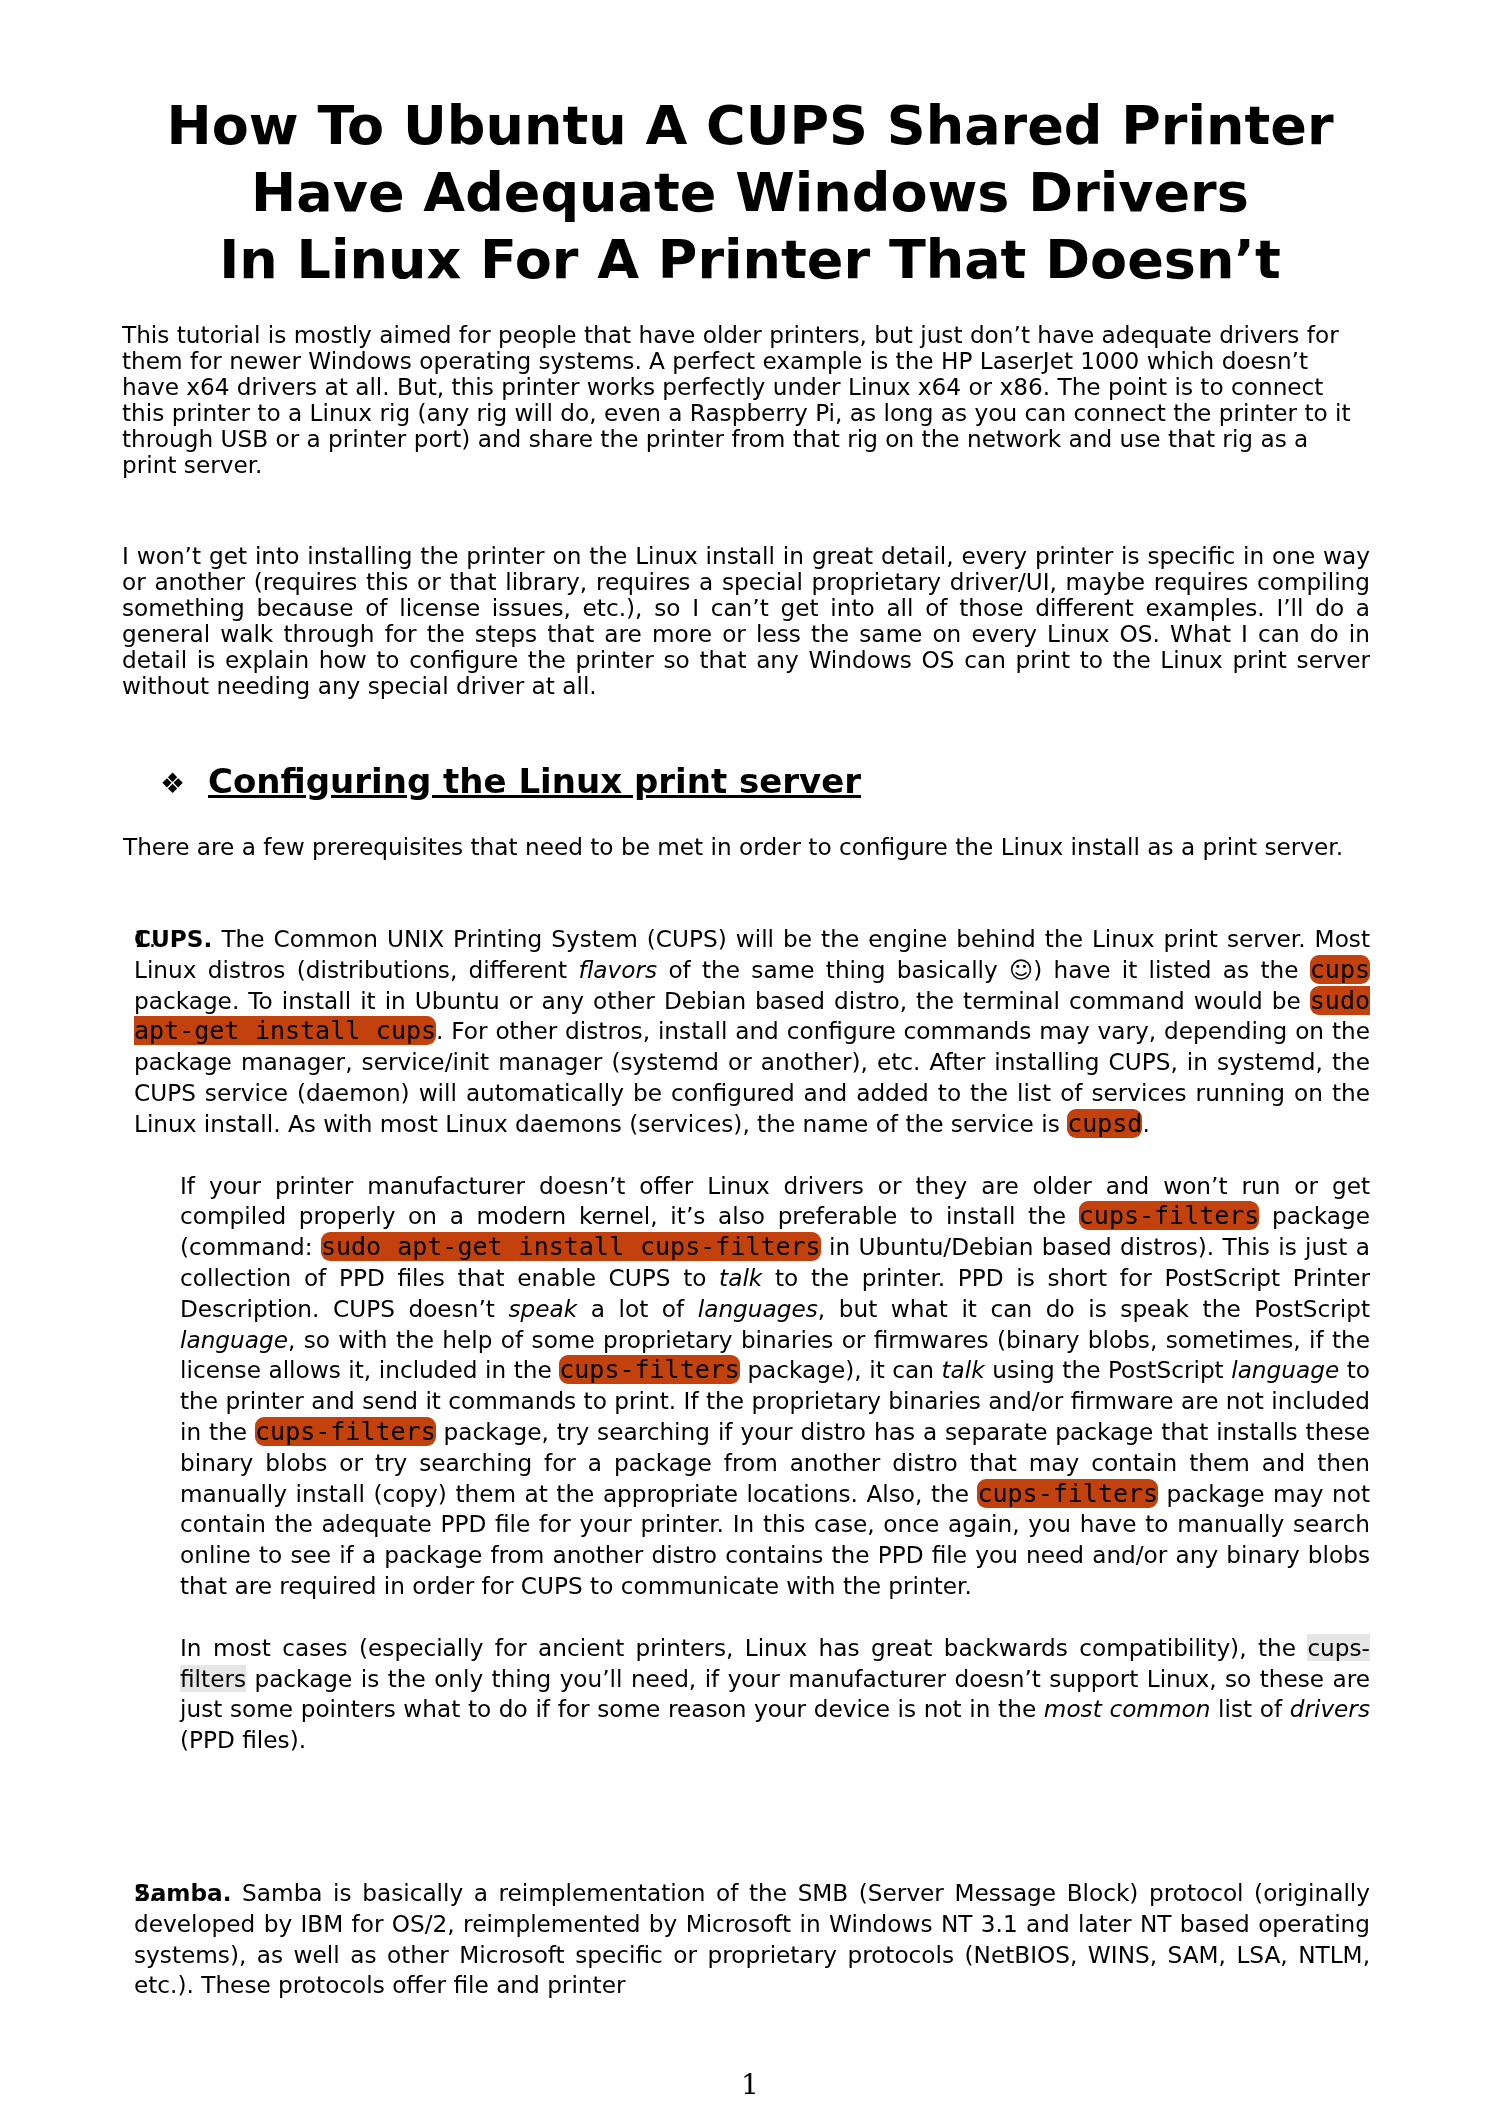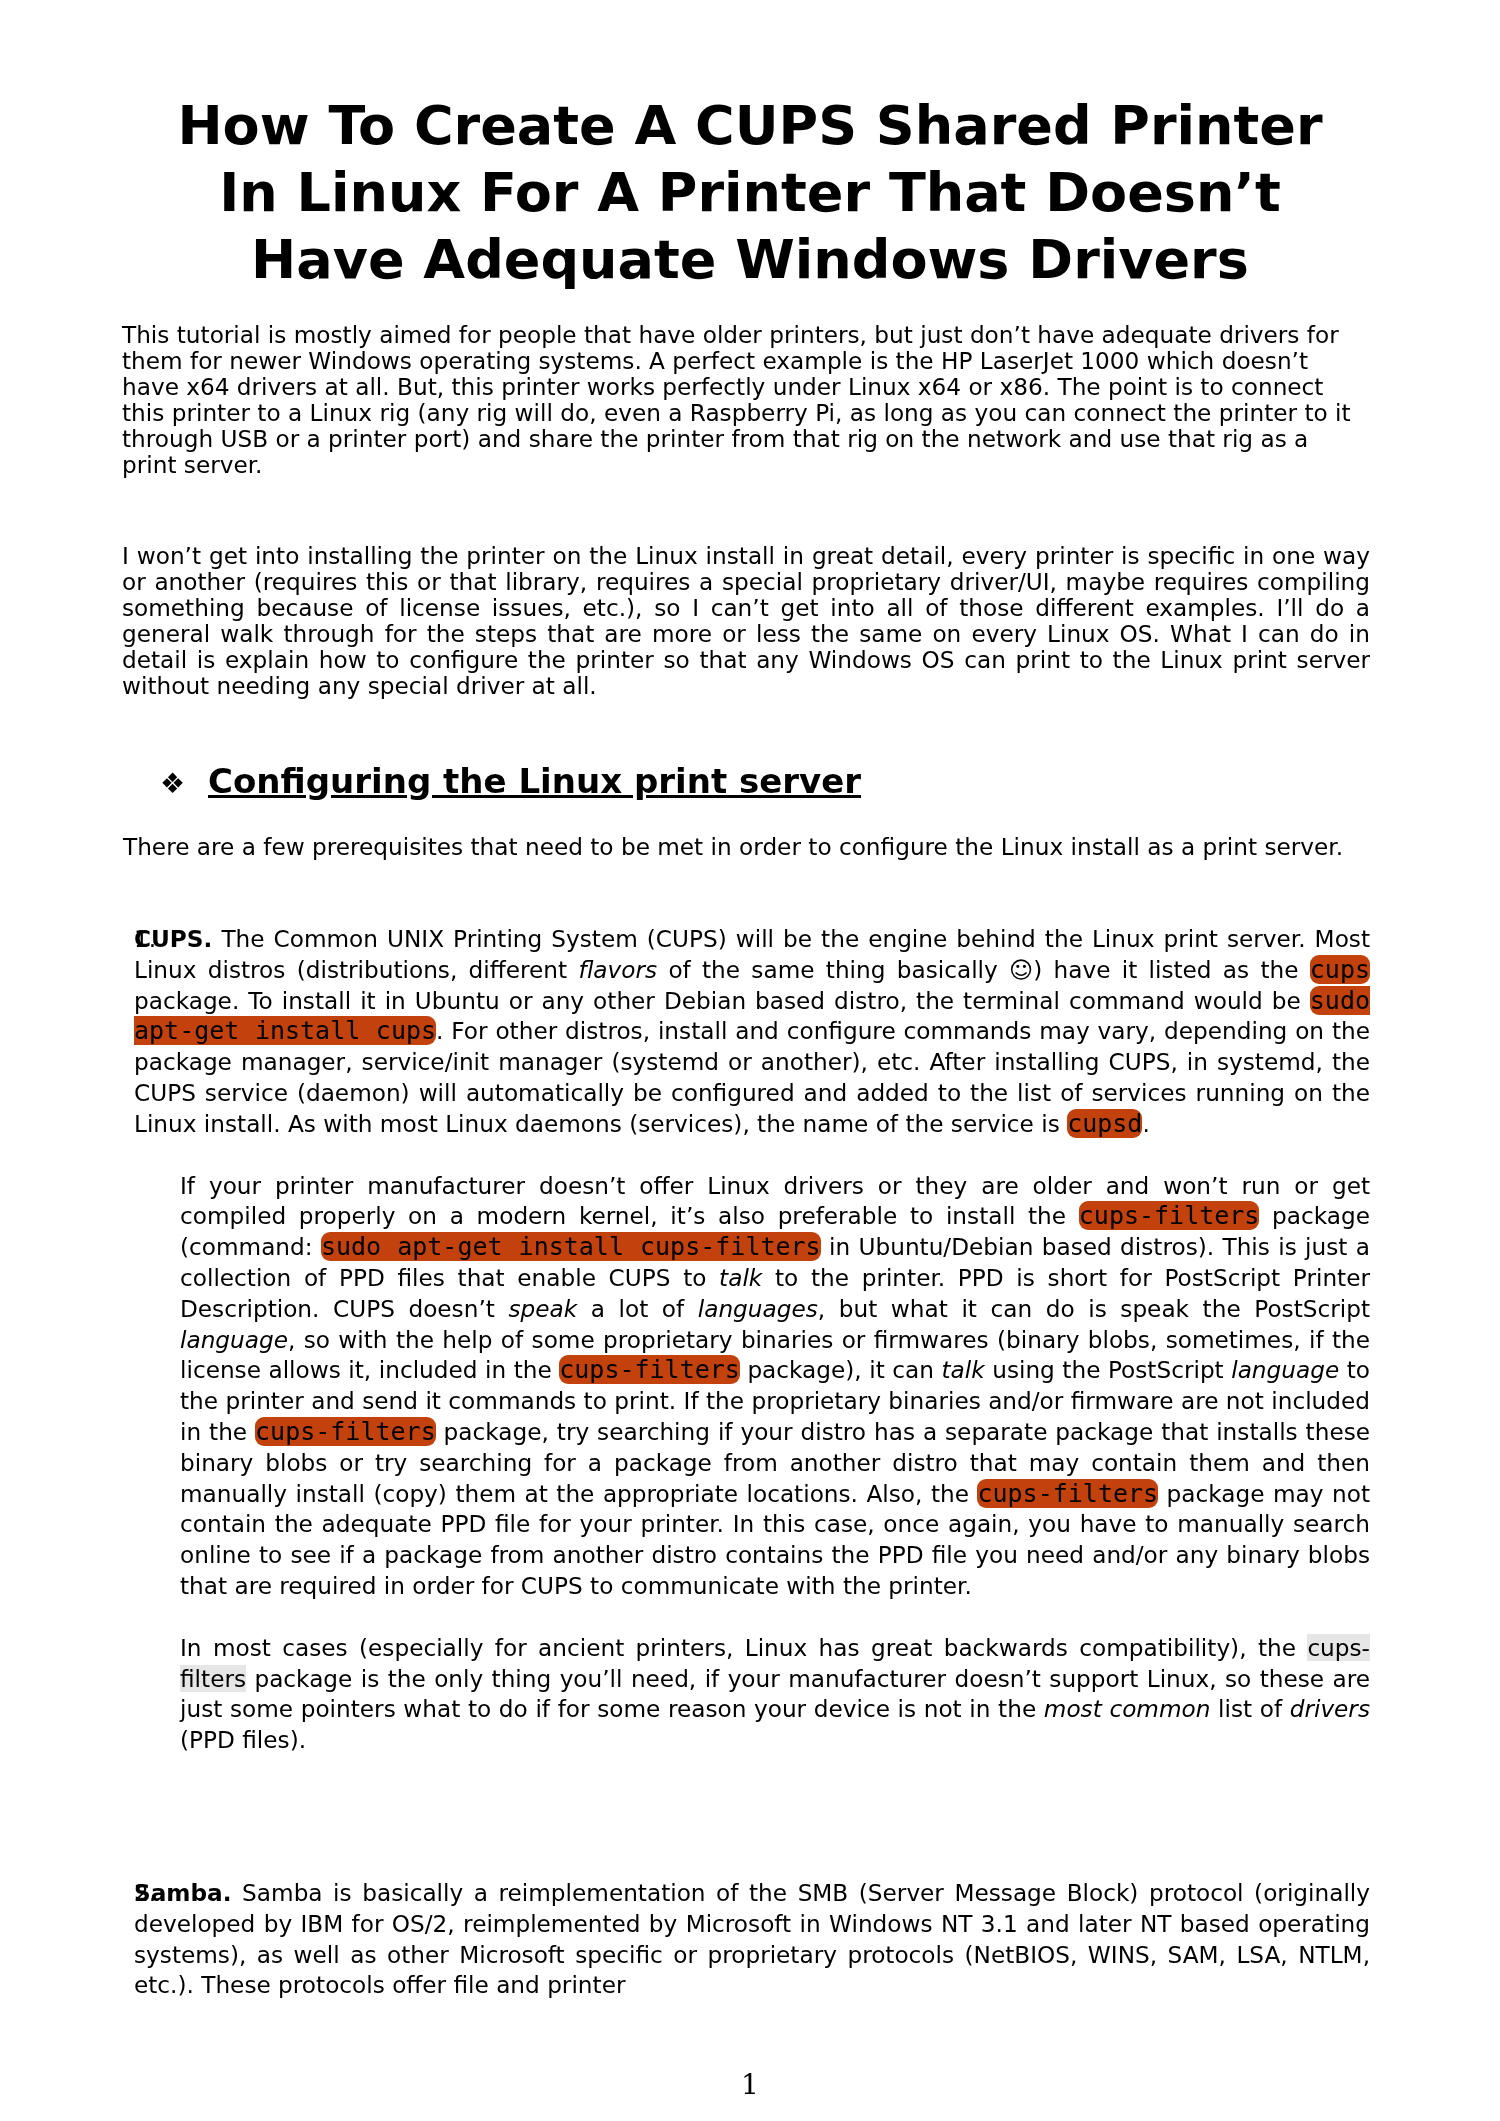--- a/index.html
+++ b/index.html
@@ -22,23 +22,23 @@
   .li .sub { margin-left: 46px; text-align: justify; }
   .pagenum { position: absolute; left: 0; width: 1500px; top: 2068px; text-align: center;
              font-family: "DejaVu Serif", serif; font-size: 28px; }
 </style>
 </head>
 <body>
 
 <div class="page">
 
   <h1 class="title" style="margin:0;">
-    <span>How To Create A CUPS Shared Printer</span>
+    <span>How To Ubuntu A CUPS Shared Printer</span>
+    <span>Have Adequate Windows Drivers</span>
     <span>In Linux For A Printer That Doesn’t</span>
-    <span>Have Adequate Windows Drivers</span>
   </h1>
 
   <p class="para left" style="top:322px; margin:0; text-align:left;">This tutorial is mostly aimed for people that have older printers, but just don’t have adequate drivers for them for newer Windows operating systems. A perfect example is the HP LaserJet 1000 which doesn’t have x64 drivers at all. But, this printer works perfectly under Linux x64 or x86. The point is to connect this printer to a Linux rig (any rig will do, even a Raspberry Pi, as long as you can connect the printer to it through USB or a printer port) and share the printer from that rig on the network and use that rig as a print server.</p>
 
   <p class="para" style="top:543px; margin:0;">I won’t get into installing the printer on the Linux install in great detail, every printer is specific in one way or another (requires this or that library, requires a special proprietary driver/UI, maybe requires compiling something because of license issues, etc.), so I can’t get into all of those different examples. I’ll do a general walk through for the steps that are more or less the same on every Linux OS. What I can do in detail is explain how to configure the printer so that any Windows OS can print to the Linux print server without needing any special driver at all.</p>
 
   <h2 class="heading" style="margin:0;text-decoration:underline;">
     <span class="bullet">❖</span><span>Configuring the Linux print server</span>
   </h2>
 

